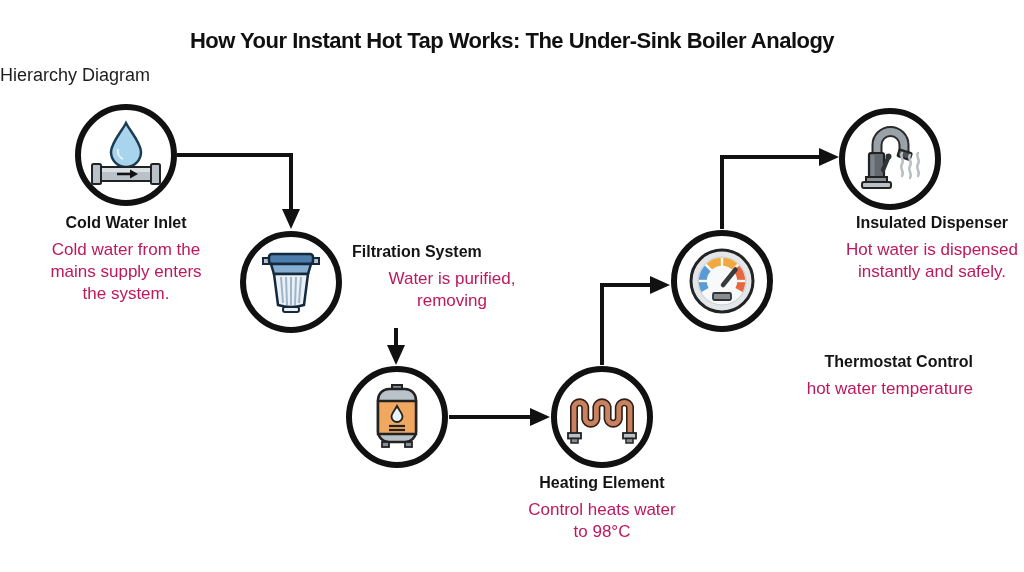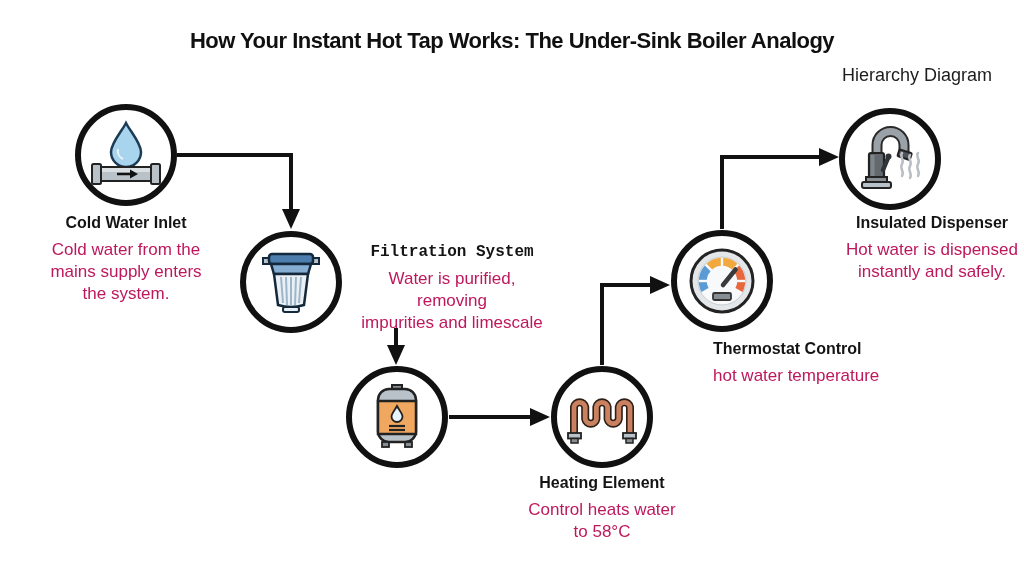--- a/index.html
+++ b/index.html
@@ -5,37 +5,37 @@
   html,body { margin:0; padding:0; background:#ffffff; }
   .canvas {
     position:relative; width:1024px; height:572px; background:#ffffff;
     font-family:"Liberation Sans", sans-serif; overflow:hidden;
   }
   .title {
     position:absolute; top:28px; left:0; width:1024px; text-align:center;
     font-size:22px; font-weight:bold; color:#101010; letter-spacing:-0.5px;
   }
   .subtitle {
-    position:absolute; top:65px; left:0; width:992px; text-align:right;
+    position:absolute; top:65px; left:0; width:992px; text-align:left;
     font-size:18px; color:#1d1d1d;
   }
   .connectors { position:absolute; left:0; top:0; }
   .connectors path { stroke:var(--ink,#111); stroke-width:4; fill:none; }
   .connectors polygon { fill:var(--ink,#111); }
   .circle {
     position:absolute; width:90px; height:90px; border-radius:50%;
     border:6px solid var(--ink,#111); background:#ffffff;
     display:flex; align-items:center; justify-content:center; box-sizing:content-box;
   }
   .ntext { position:absolute; }
   .nlabel { font-size:16px; font-weight:bold; color:#141414; margin:0 0 7px 0; }
   .ndesc  { font-size:17px; line-height:22px; color:#be185d; }
   .center { text-align:center; }
   .left   { text-align:left; }
-  #t2 .nlabel { text-align:center;font-family:Liberation Mono, monospace; }
+  #t2 .nlabel { text-align:left; }
   #t2 .ndesc  { text-align:center; }
 </style>
 </head>
 <body>
 
 <div class="canvas">
 
   <div class="title">How Your Instant Hot Tap Works: The Under-Sink Boiler Analogy</div>
   <div class="subtitle">Hierarchy Diagram</div>
 
@@ -151,34 +151,33 @@
       <div>Cold water from the</div>
       <div>mains supply enters</div>
       <div>the system.</div>
     </div>
   </div>
 
   <div class="ntext" id="t2" style="left:352px;top:243px;width:200px;">
     <div class="nlabel">Filtration System</div>
     <div class="ndesc">
       <div>Water is purified, removing</div>
-      <div>impurities and limescale</div>
     </div>
   </div>
 
 
   <div class="ntext center" id="t4" style="left:492px;top:474px;width:220px;">
     <div class="nlabel">Heating Element</div>
     <div class="ndesc">
       <div>Control heats water</div>
-      <div>to 58°C</div>
+      <div>to 98°C</div>
     </div>
   </div>
 
-  <div class="ntext left" id="t5" style="left:713px;top:340px;width:260px;">
+  <div class="ntext left" id="t5" style="left:713px;top:353px;width:260px;text-align:right;">
     <div class="nlabel">Thermostat Control</div>
     <div class="ndesc">
       <div>hot water temperature</div>
     </div>
   </div>
 
   <div class="ntext center" id="t6" style="left:820px;top:214px;width:224px;">
     <div class="nlabel">Insulated Dispenser</div>
     <div class="ndesc">
       <div>Hot water is dispensed</div>

